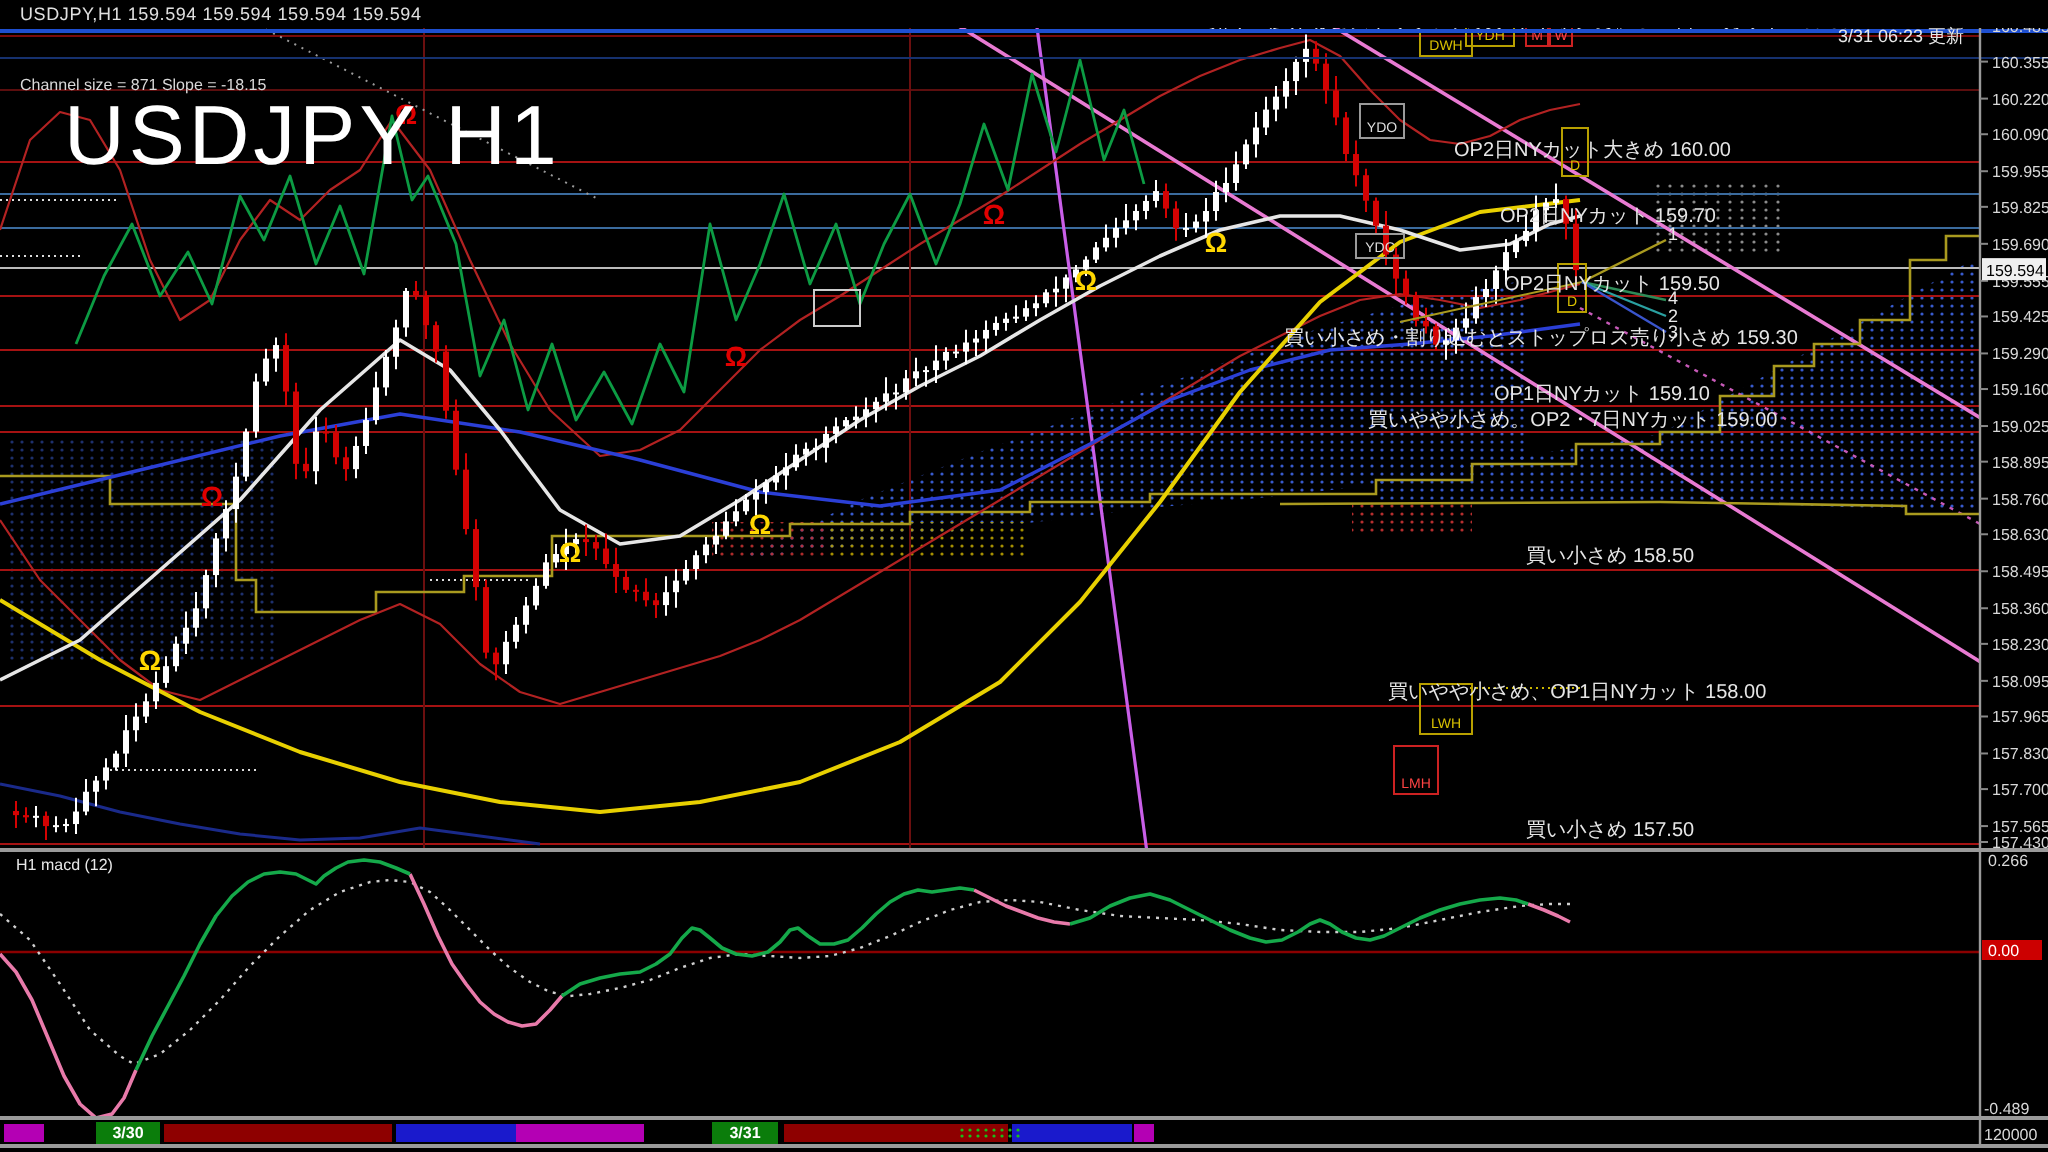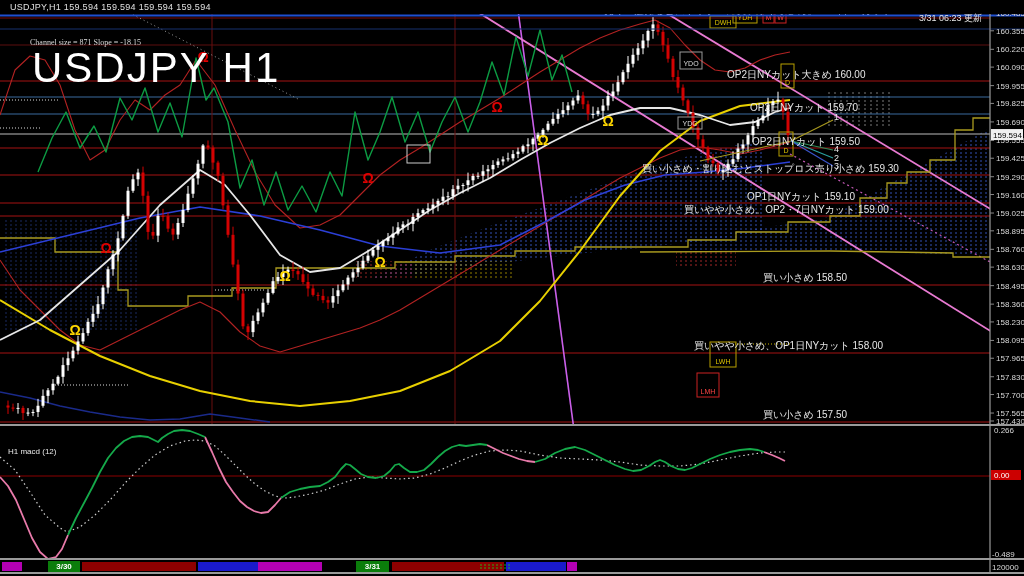--- a/index.html
+++ b/index.html
@@ -3,24 +3,24 @@
 <meta charset="utf-8">
 <style>
   html,body{margin:0;padding:0;background:#000;width:1024px;height:576px;overflow:hidden;
     font-family:"Liberation Sans",sans-serif;}
   #app{position:relative;width:1024px;height:576px;background:#000;border-radius:20px;}
   #chart-svg{position:absolute;left:0;top:0;}
   svg text{font-family:"Liberation Sans",sans-serif;}
   .titlebar{position:absolute;left:0;top:0;width:1024px;height:14px;background:#000;z-index:5;}
   .titlebar .sym{position:absolute;left:10px;top:2px;font-size:9px;color:#e0e0e0;letter-spacing:.3px;}
   .titlebar .upd{position:absolute;right:42px;top:12px;font-size:9px;color:#e8e8e8;}
-  .channel-info{position:absolute;left:30px;top:38px;font-size:8px;color:#d9d9d9;z-index:4;font-family:Liberation Serif, serif;}
+  .channel-info{position:absolute;left:10px;top:38px;font-size:8px;color:#d9d9d9;z-index:4;}
   .big-title{position:absolute;left:32px;top:44px;font-size:42px;color:#ffffff;letter-spacing:2px;
     font-weight:500;z-index:4;}
-  .macd-label{position:absolute;left:8px;top:428px;font-size:8px;color:#e8e8e8;z-index:4;margin-top:19px;}
+  .macd-label{position:absolute;left:8px;top:428px;font-size:8px;color:#e8e8e8;z-index:4;}
 </style>
 </head>
 <body>
 
 <div id="app">
   <div class="titlebar">
     <span class="sym">USDJPY,H1  159.594 159.594 159.594 159.594</span>
     <span class="upd">3/31 06:23 更新</span>
   </div>
   <div class="channel-info">Channel size = 871 Slope = -18.15</div>

